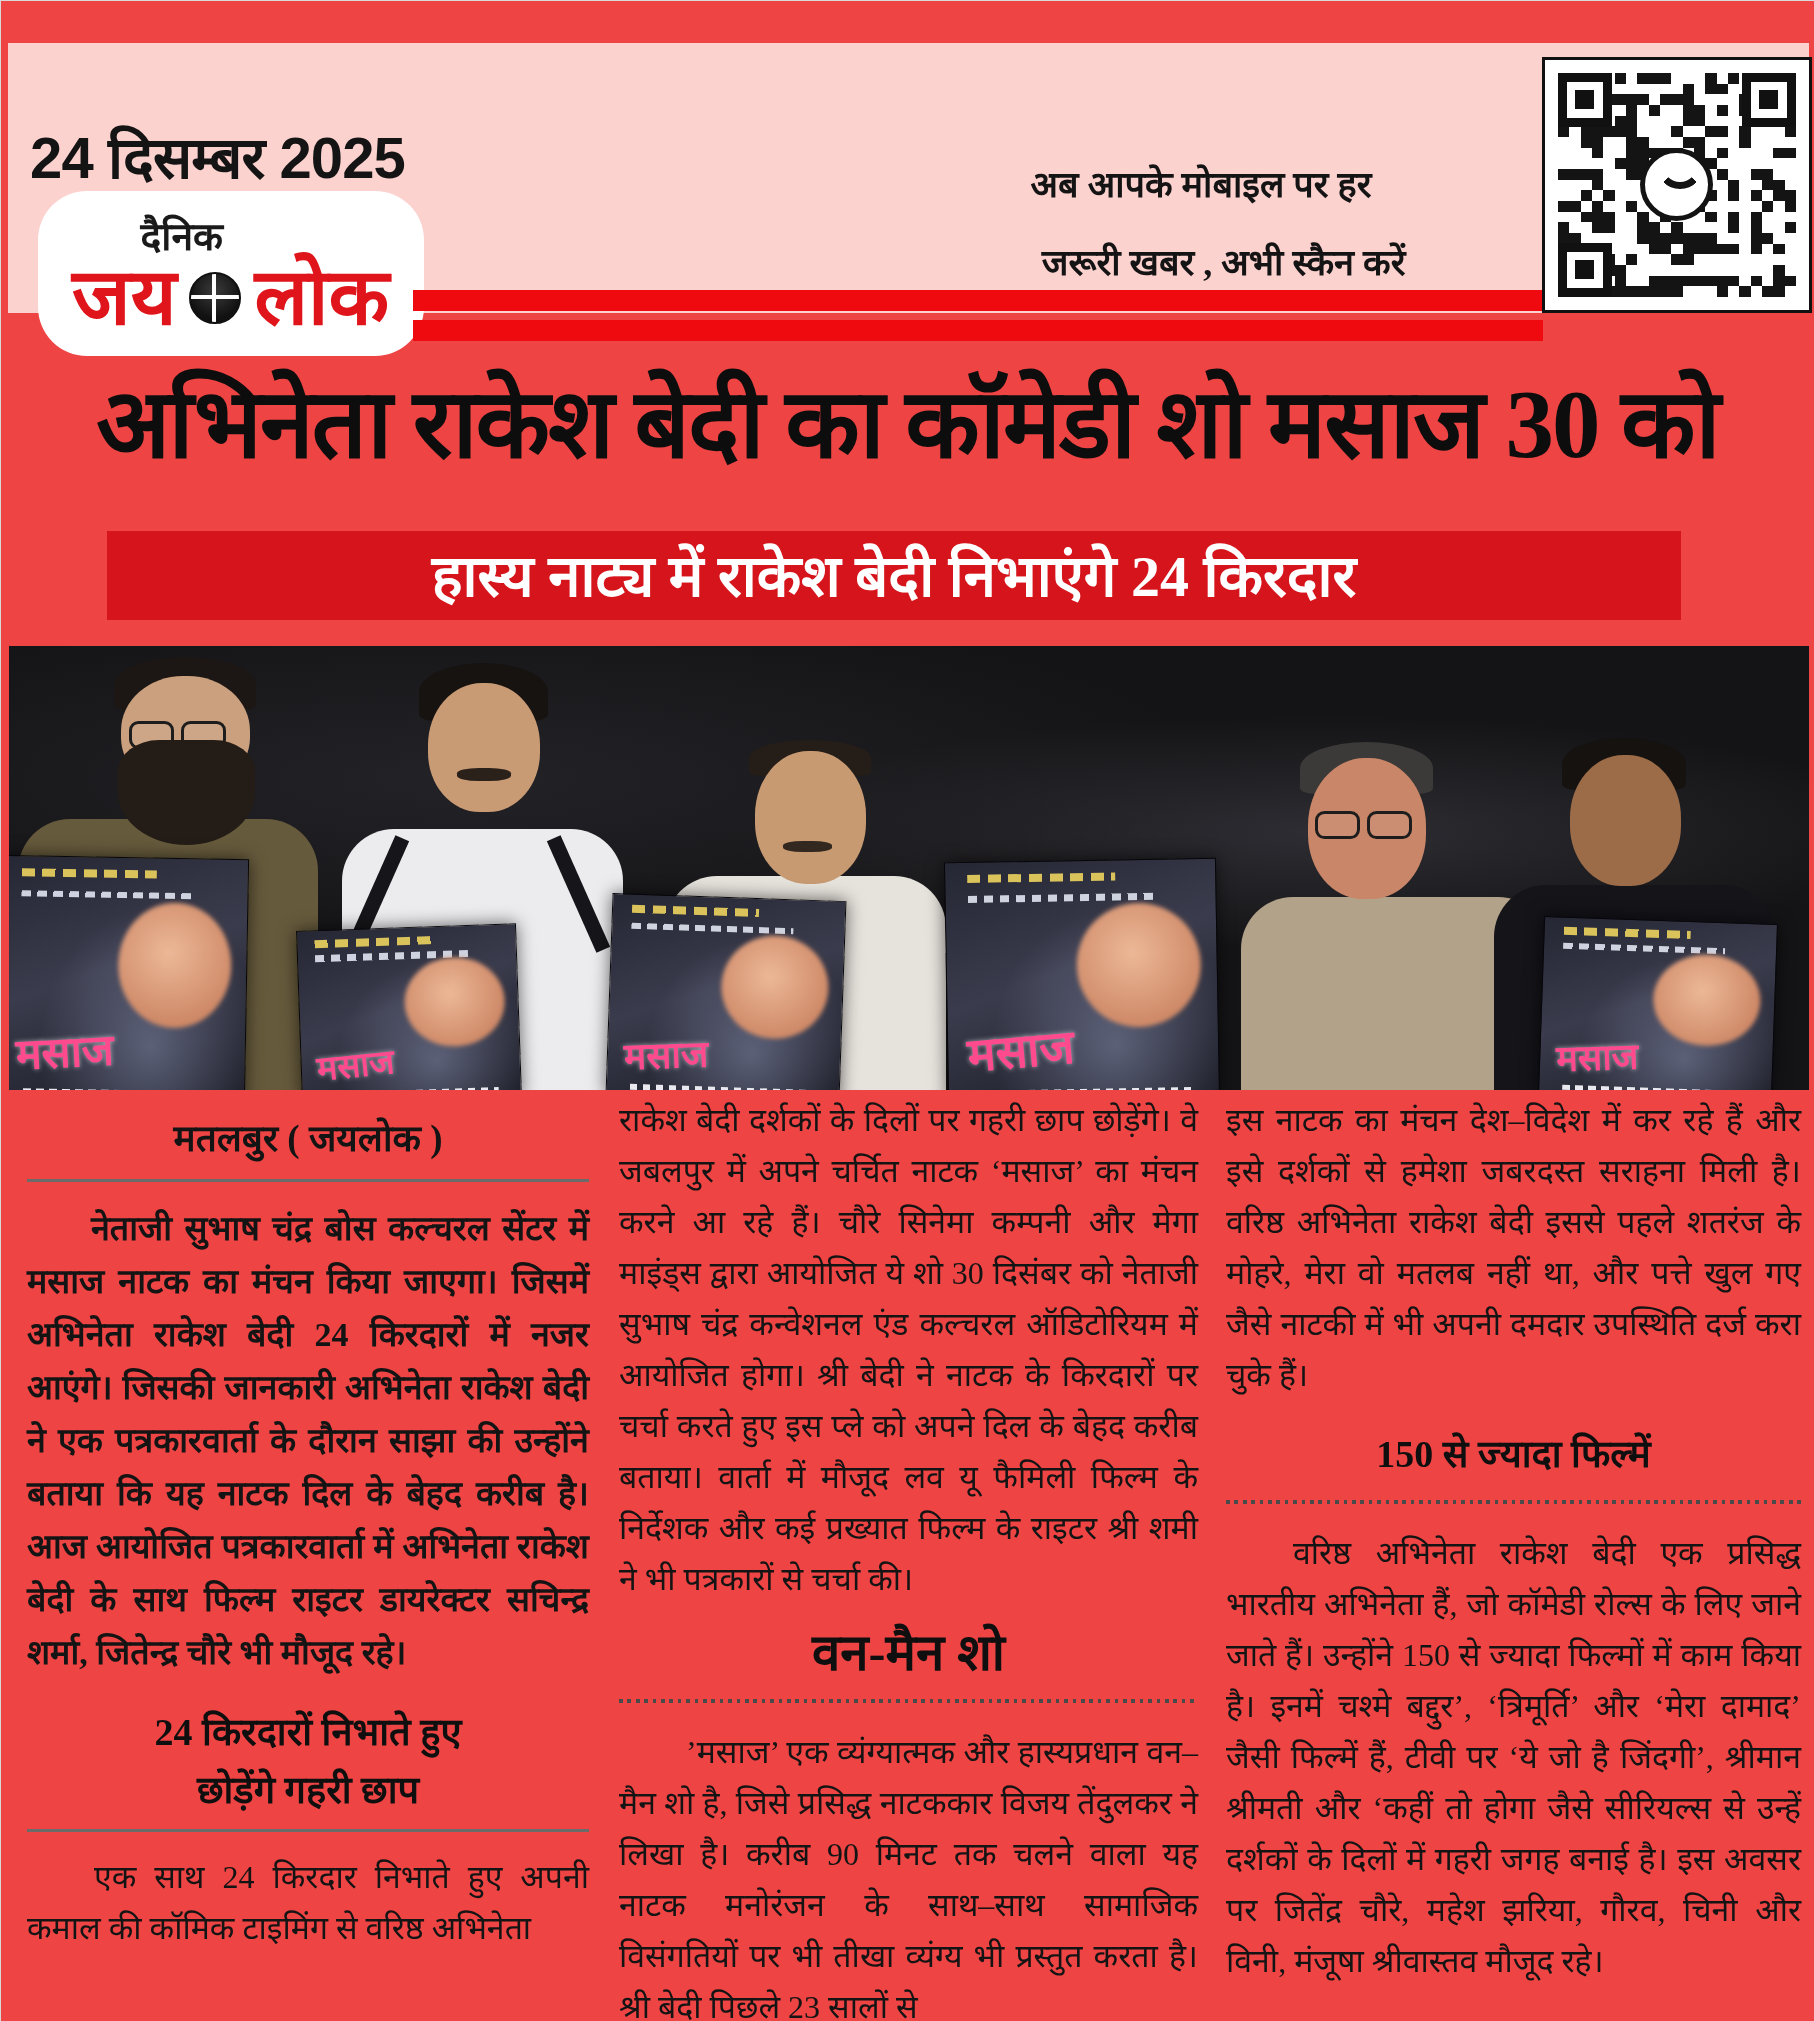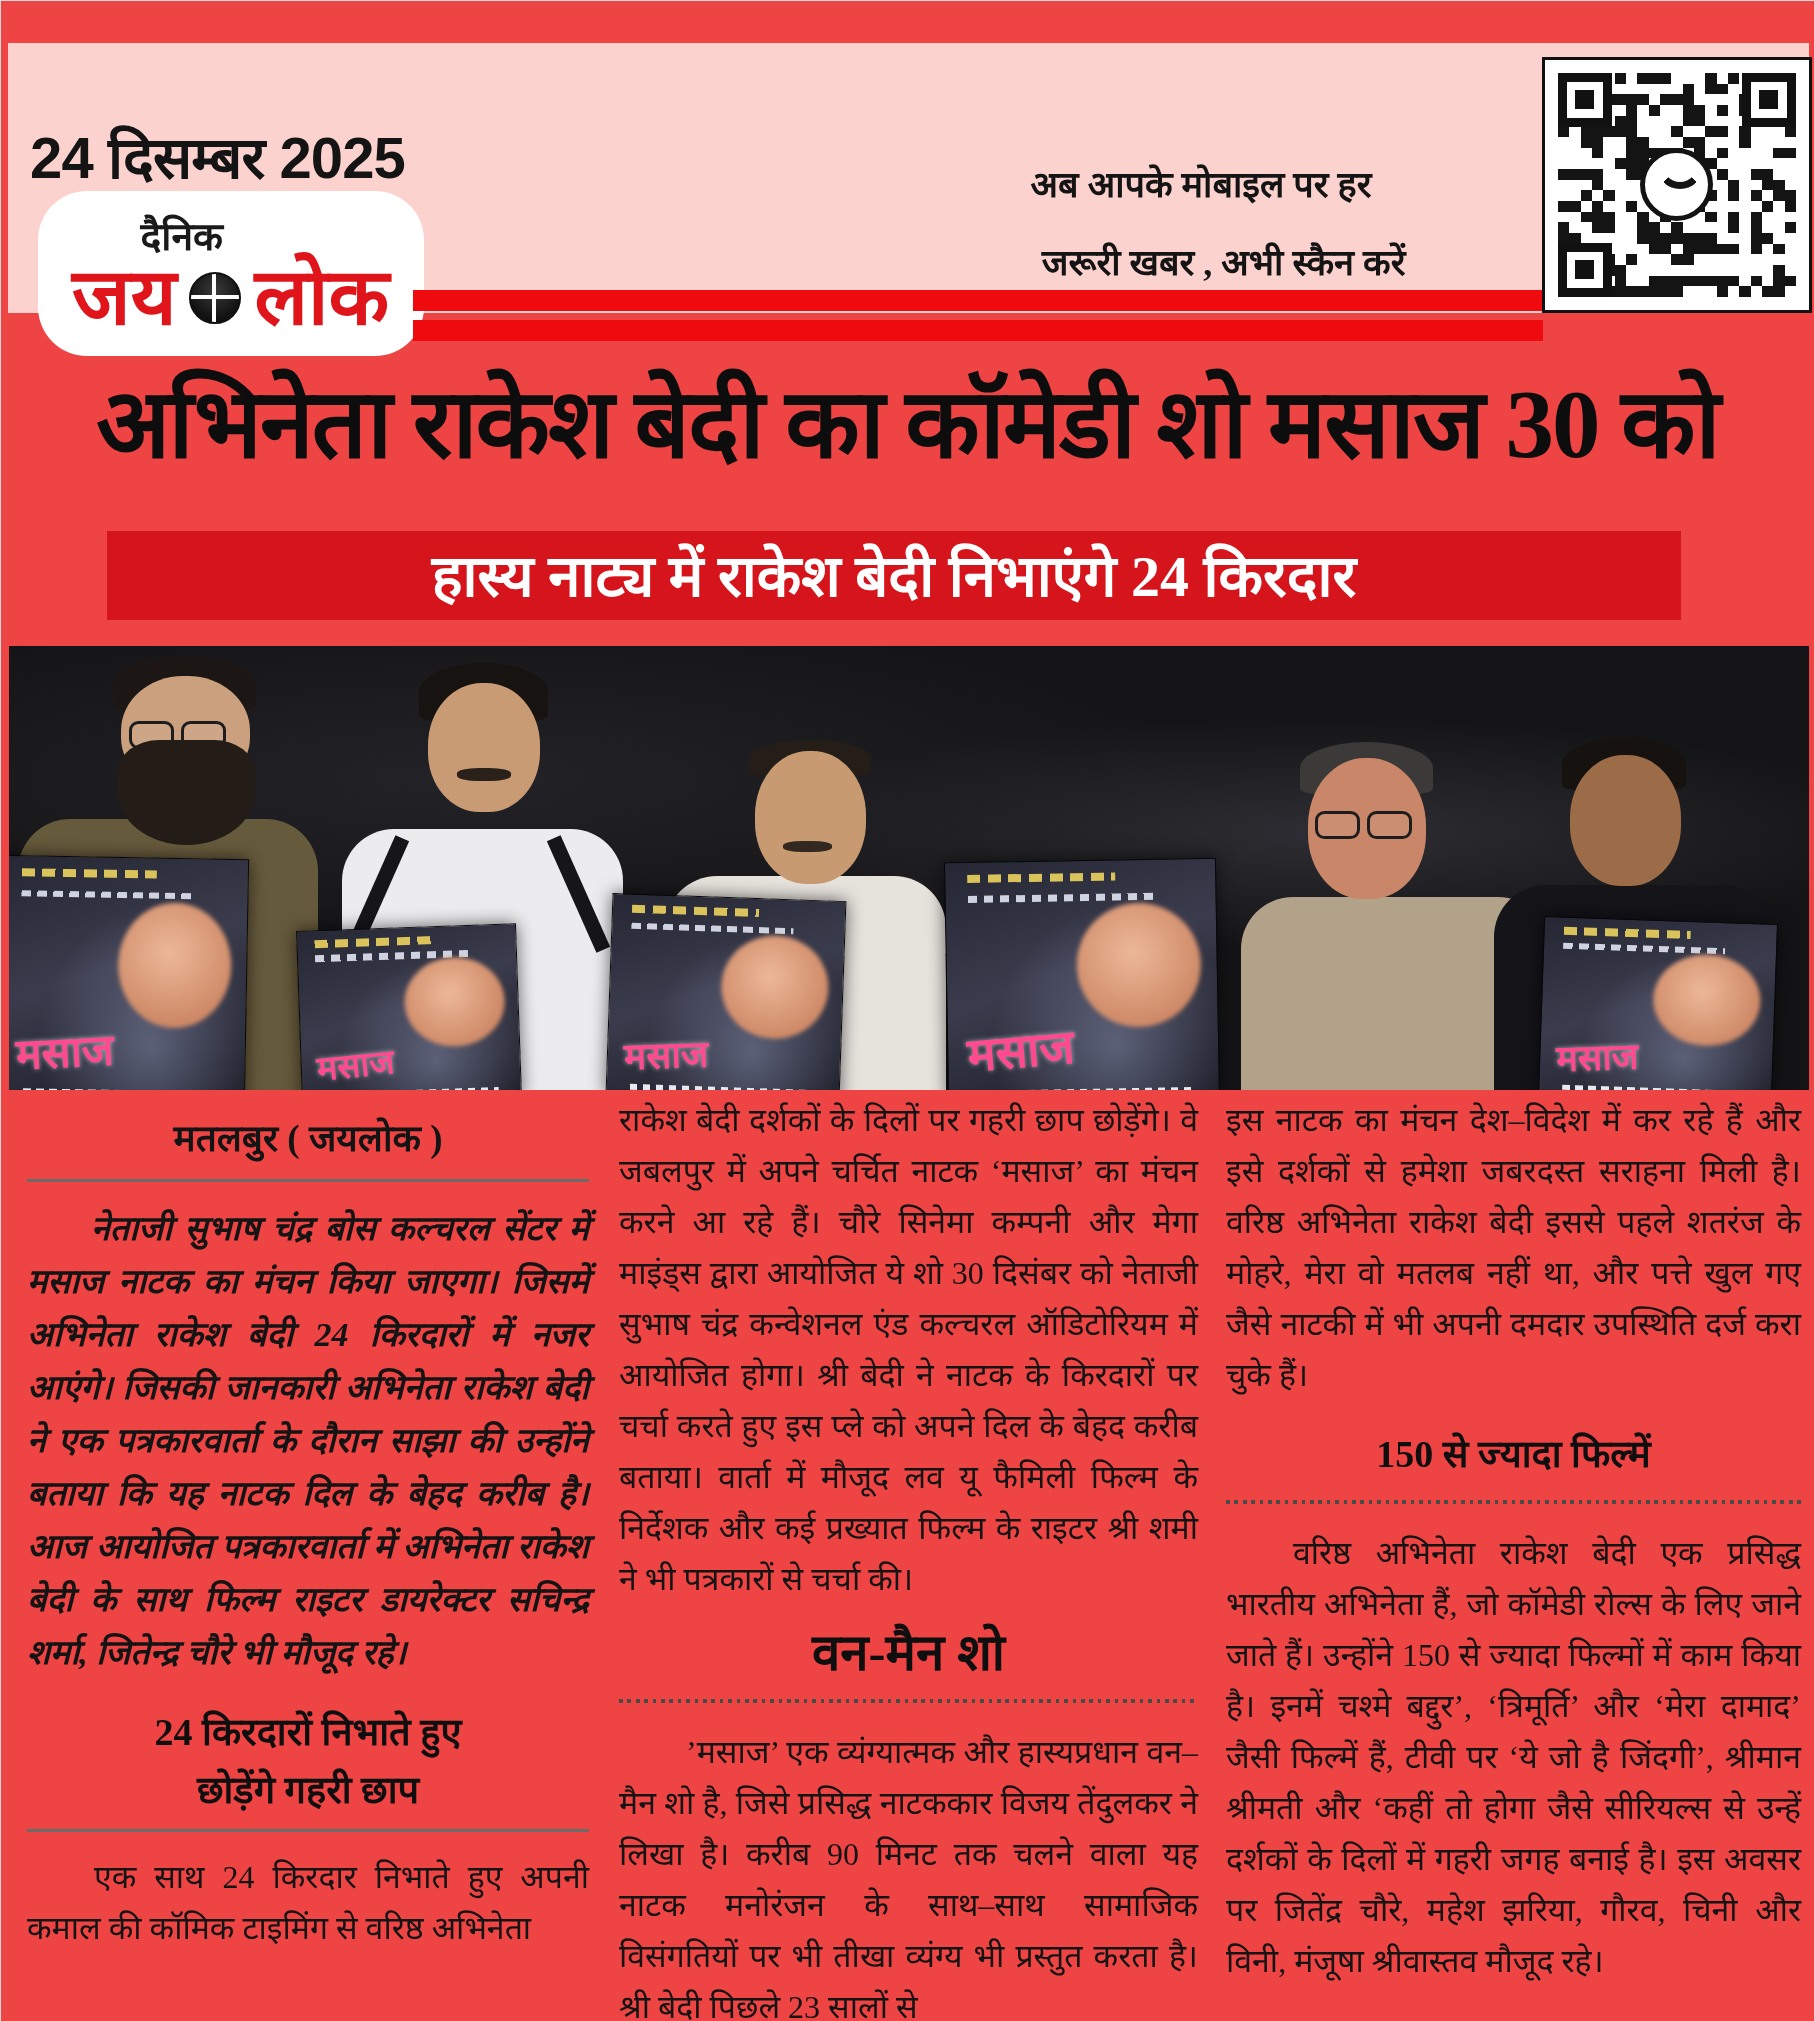--- a/index.html
+++ b/index.html
@@ -62,21 +62,21 @@
   .p-face { right:6%; top:18%; width:46%; height:52%; border-radius:50%; filter:blur(1.9px); background:radial-gradient(circle at 45% 40%, #ecb897 0%, #cd8765 75%); }
   .p-title { left:7%; bottom:8%; font-weight:900; color:#ff4b8e; transform:rotate(-4deg); text-shadow:0 0 5.6px rgba(255,255,255,.55); }
   .p-foot { left:10%; bottom:2%; width:80%; height:5.6px; background:repeating-linear-gradient(90deg,#e8e8ee 0 7.5px, rgba(0,0,0,0) 7.5px 13px); }
 
   
   .col { position:absolute; color:#141414; }
   .col p { font-size:32px; line-height:51px; text-align:justify; }
   .dateline { text-align:center; font-size:37px; font-weight:700; margin-bottom:17px; }
   .rule { height:2.8px; background:#6b6b6b; margin:9.4px 0 20.6px 0; }
   .dotted { height:3.7px; margin:17px 0 24px 0; background:repeating-linear-gradient(90deg,#4a4a4a 0 3.7px, rgba(0,0,0,0) 3.7px 8.4px); }
-  .lead { font-style:italic; font-weight:700; font-size:34px !important; line-height:53px !important; text-indent:64px; }
+  .lead { font-weight:700; font-size:34px !important; line-height:53px !important; text-indent:64px; }
   .indent { text-indent:67px; }
   .subhead { text-align:center; font-weight:800; font-size:38px; line-height:58px; margin:24px 0 5.6px 0; color:#0f0f0f; }
   .subhead.big { font-size:51px; margin-top:19px; }
   .col1 { left:26px;  top:1110px; width:562px; }
   .col2 { left:618px; top:1094px; width:579px; }
   .col3 { left:1225px;top:1094px; width:575px; }
 </style>
 </head>
 <body>
 

